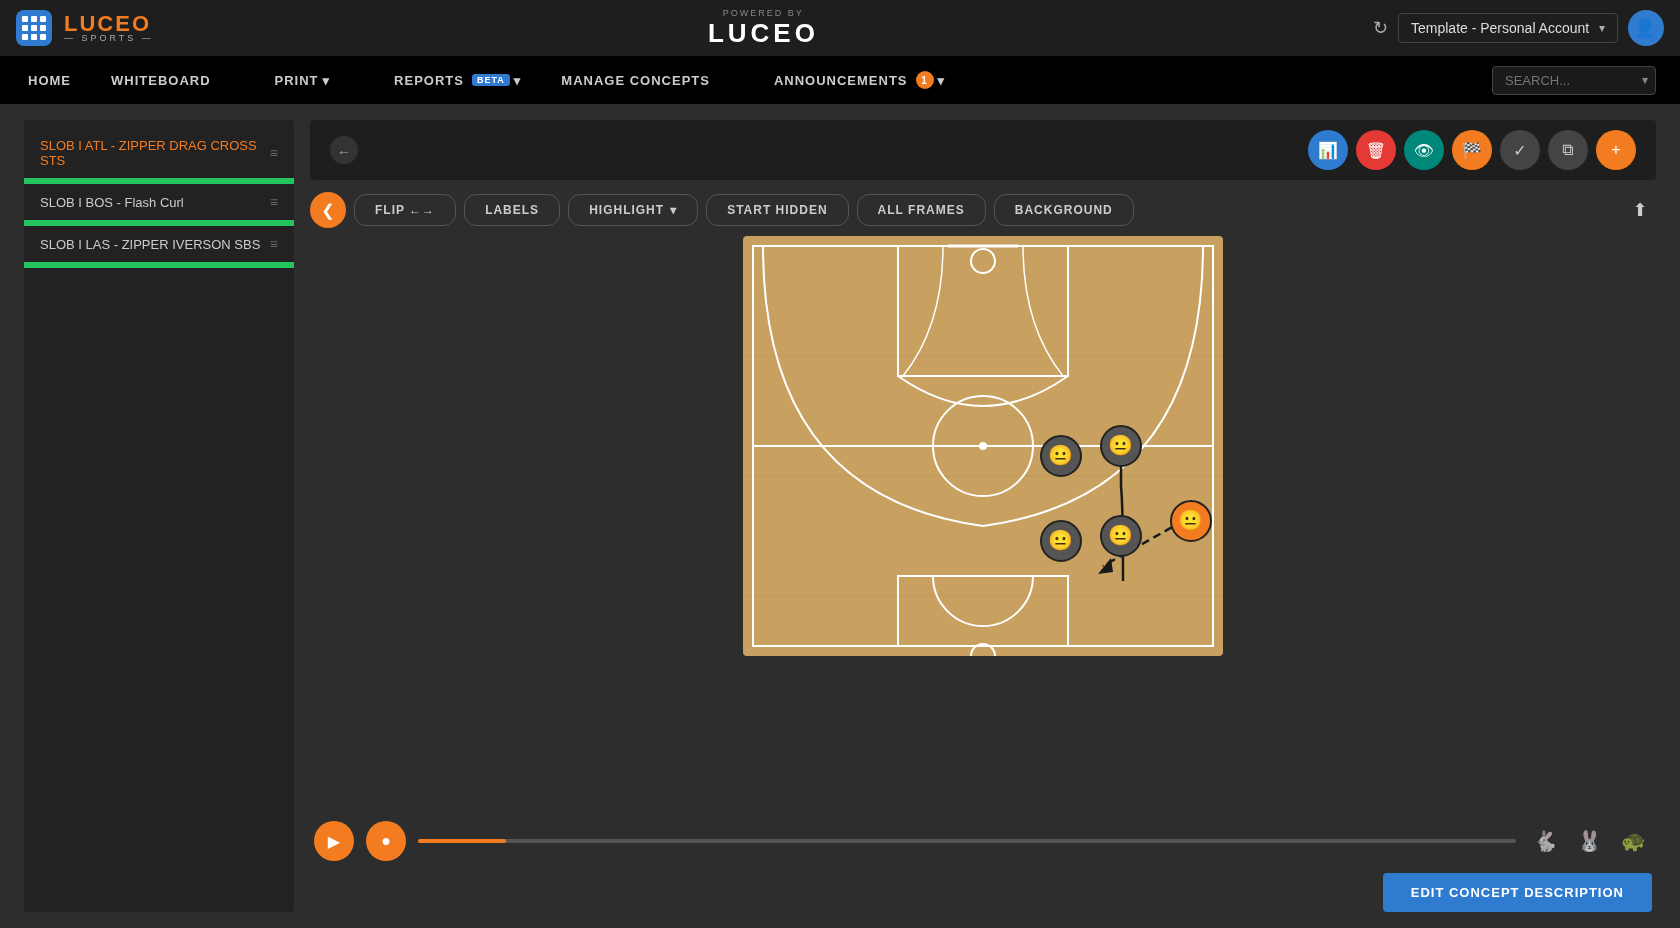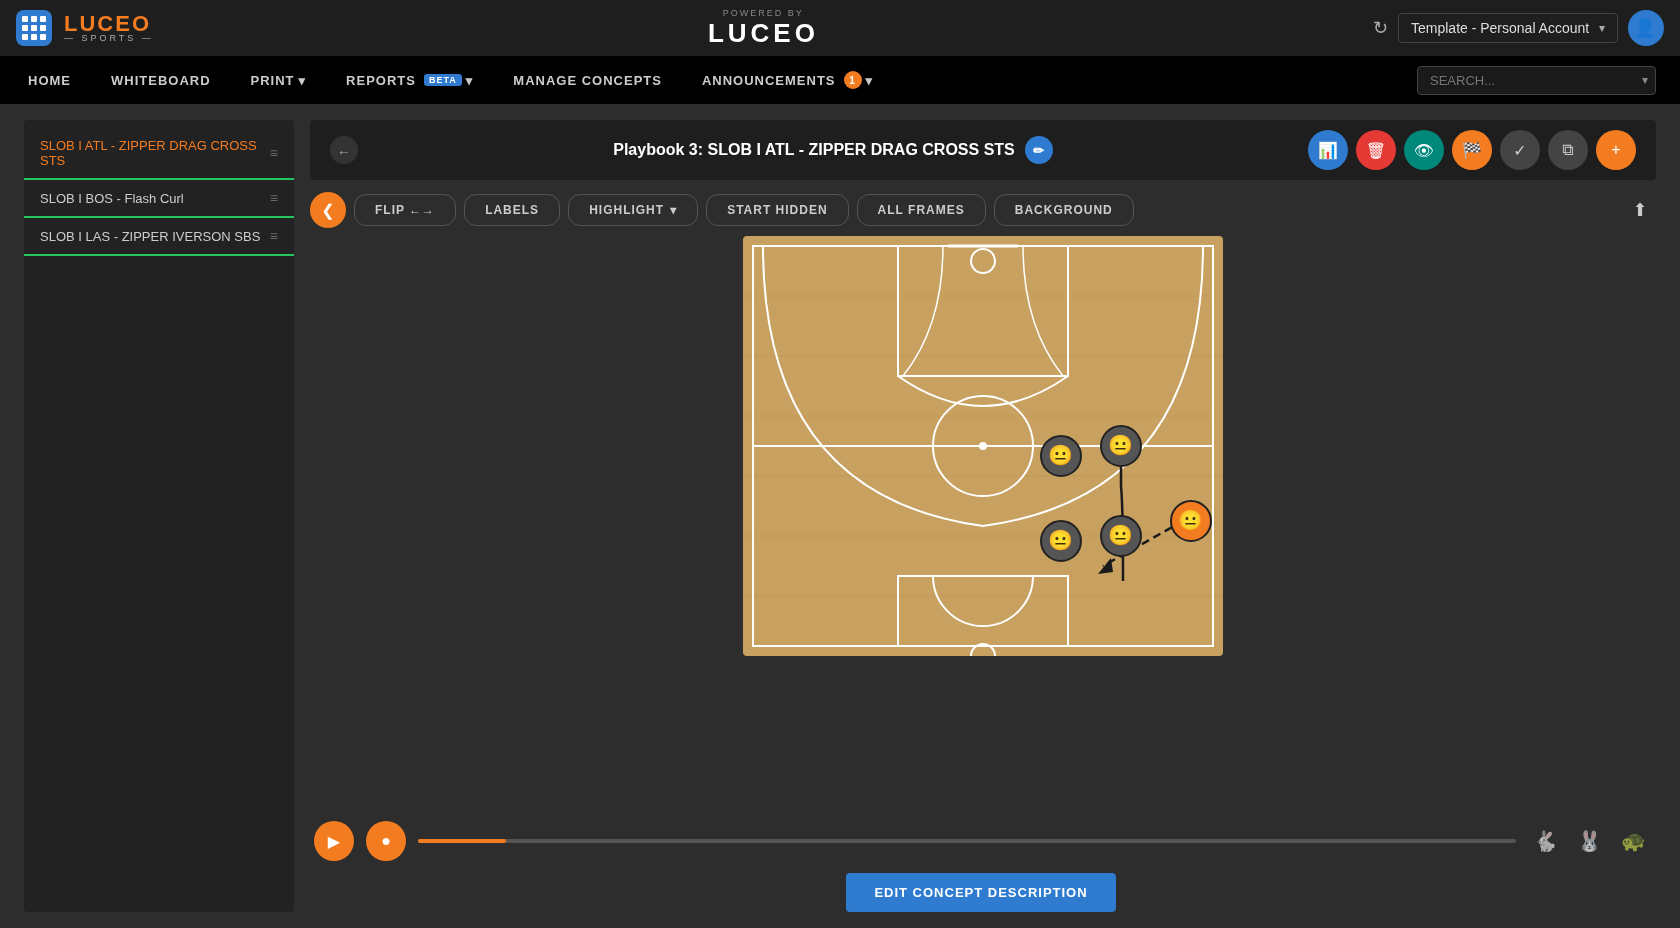--- a/index.html
+++ b/index.html
@@ -76,21 +76,21 @@
       display: flex;
       align-items: center;
       padding: 0 24px;
       gap: 32px;
     }
     .nav-item {
       color: #ccc; font-size: 13px; font-weight: 600; letter-spacing: 1px;
       cursor: pointer; padding: 0 4px;
       text-transform: uppercase;
     }
-    .nav-item.with-arrow { display: flex; align-items: center; gap: 4px; }
+    .nav-item.with-arrow { display: flex; align-items: center; gap: 4px; margin-left: 24px; }
     .beta-badge {
       background: #2e7bcf; color: white;
       font-size: 9px; font-weight: 700; padding: 1px 5px; border-radius: 3px;
       margin-left: 4px;
     }
     .notif-badge {
       background: #f47c20; color: white;
       font-size: 10px; font-weight: 700; padding: 1px 5px; border-radius: 50%;
       margin-left: 4px; width: 18px; height: 18px;
       display: flex; align-items: center; justify-content: center;
@@ -98,21 +98,21 @@
     .nav-search {
       margin-left: auto;
       display: flex; align-items: center;
     }
     .search-input-wrap {
       position: relative;
     }
     .search-input {
       background: #1a1a1a; border: 1px solid #444; color: #ccc;
       padding: 6px 32px 6px 12px; border-radius: 4px; font-size: 13px;
-      width: 239px;
+      width: 164px;
     }
     .search-arrow {
       position: absolute; right: 8px; top: 50%; transform: translateY(-50%);
       color: #888; font-size: 12px;
     }
 
     
     .main-content {
       display: flex;
       height: calc(928px - 56px - 48px);
@@ -132,21 +132,21 @@
       padding: 14px 16px;
       font-size: 15px; font-weight: 700; color: white;
       cursor: pointer;
     }
     .concept-list { padding: 8px 0; }
     .concept-item {
       display: flex; align-items: center; justify-content: space-between;
       padding: 10px 16px;
       font-size: 13px; color: #ccc;
       cursor: pointer;
-      border-bottom: 2px solid #22c55e;
+      border-bottom: 6px solid #22c55e;
       gap: 6px;
     }
     .concept-item.active { color: #f47c20; }
     .concept-item-name { flex: 1; }
     .hamburger-icon { color: #666; font-size: 14px; }
 
     
     .right-area {
       flex: 1;
       display: flex;
@@ -255,21 +255,21 @@
     }
     .speed-icon {
       width: 36px; height: 36px;
       display: flex; align-items: center; justify-content: center;
       cursor: pointer; opacity: 0.7;
       font-size: 20px;
     }
 
     
     .bottom-bar {
-      display: flex; justify-content: center;
+      display: flex; justify-content: flex-end;
       padding-right: 4px;
     }
     .edit-concept-btn {
       background: #2e7bcf;
       color: white; font-size: 13px; font-weight: 700;
       letter-spacing: 1px; padding: 12px 28px;
       border: none; border-radius: 4px; cursor: pointer;
       text-transform: uppercase;
     }
   </style>
@@ -360,26 +360,20 @@
 
     </div>
   </div>
 
   <div class="right-area">
 
     <div class="playbook-header">
       <div class="back-btn">
         <span>←</span>
       </div>
-      <div class="playbook-name">
-        <span>Playbook 3: SLOB I ATL - ZIPPER DRAG CROSS STS</span>
-        <div class="edit-name-btn">
-          <span>✏</span>
-        </div>
-      </div>
       <div class="header-actions">
         <div class="action-btn blue">
           <span>📊</span>
         </div>
         <div class="action-btn red">
           <span>🗑</span>
         </div>
         <div class="action-btn teal">
           <span>👁</span>
         </div>

